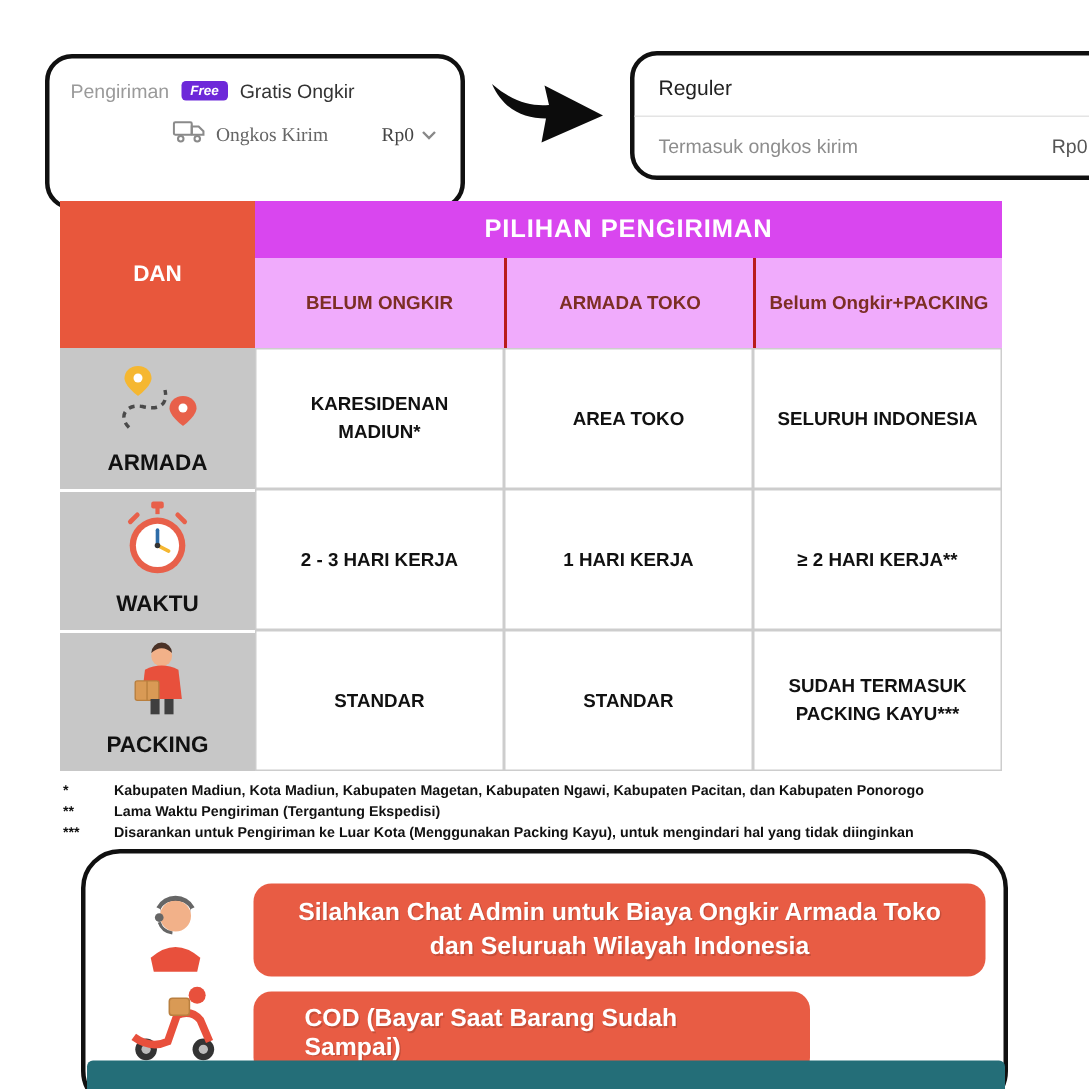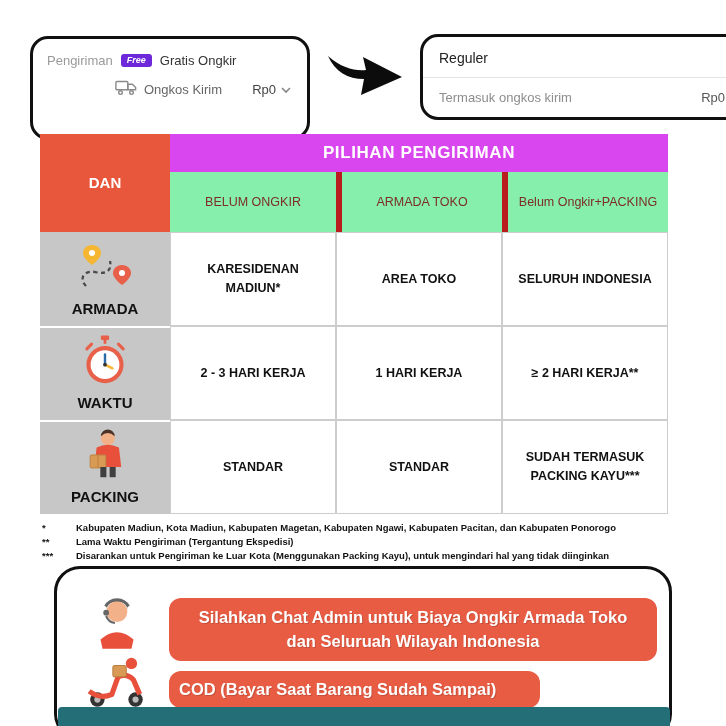--- a/index.html
+++ b/index.html
@@ -8,62 +8,62 @@
 
   
   .topbox { position: absolute; background: #fff; border: 3.5px solid #101010; border-radius: 18px; }
   .left-box { left: 30px; top: 36px; width: 280px; height: 104px; }
   .right-box { left: 420px; top: 34px; width: 324px; height: 86px; }
 
   .lb-row1 { display: flex; align-items: center; gap: 8px; margin: 14px 14px 0 14px; font-size: 13px; }
   .muted { color: #9a9a9a; }
   .free-badge { background: #6d28d9; color: #fff; font-size: 9px; font-style: italic; font-weight: bold; padding: 2px 6px; border-radius: 3px; line-height: 1; }
   .dark { color: #333; }
-  .lb-row2 { display: flex; align-items: center; gap: 7px; margin: 11px 16px 0 82px; font-size: 13px; color: #666; }
+  .lb-row2 { display: flex; align-items: center; gap: 7px; margin: 11px 16px 0 82px; font-size: 13px; color: #666; font-family: Liberation Serif, serif; }
   .value-wrap { margin-left: auto; display: flex; align-items: center; gap: 5px; color: #444; cursor: pointer; }
 
   .rb-title { margin: 13px 16px 0; font-size: 14px; color: #222; }
   .rb-divider { border: none; border-top: 1px solid #e4e4e4; margin-top: 11px; }
   .rb-row { display: flex; justify-content: space-between; margin: 12px 16px 0; font-size: 13px; color: #8d8d8d; }
   .rb-row .val { color: #555; }
 
   .big-arrow { position: absolute; left: 326px; top: 46px; }
 
   
   .ship-table { position: absolute; left: 40px; top: 134px; display: grid;
     grid-template-columns: 130px 166px 166px 166px;
     grid-template-rows: 38px 60px 94px 94px 94px; }
   .corner { grid-column: 1; grid-row: 1 / 3; background: #E8573C; color: #fff; font-weight: bold; font-size: 15px;
     line-height: 1.5; display: flex; flex-direction: column; align-items: center; justify-content: center; text-align: center; gap: 35px; }
   .main-header { grid-column: 2 / 5; grid-row: 1; background: #d946ef; color: #fff; font-weight: bold; font-size: 17px;
     letter-spacing: .6px; display: flex; align-items: center; justify-content: center; }
-  .subheader { background: #86efac; color: #7C2E24; font-weight: normal; font-size: 12.5px; display: flex;
+  .subheader { background: #f0abfc; color: #7C2E24; font-weight: bold; font-size: 12.5px; display: flex;
     align-items: center; justify-content: center; text-align: center; padding: 0 4px; }
-  .sep-left { border-left: 6px solid #b91c1c; }
+  .sep-left { border-left: 2px solid #b91c1c; }
   .label-cell { background: #C7C7C7; display: flex; flex-direction: column; align-items: center;
     justify-content: flex-end; gap: 5px; padding-bottom: 9px; font-weight: bold; font-size: 15px; color: #111; }
   .label-cell.sep-top { border-top: 2px solid #fff; }
   .data-cell { background: #fff; border: 1px solid #cdcdcd; display: flex; align-items: center; justify-content: center;
     text-align: center; font-weight: bold; font-size: 12.5px; color: #111; padding: 4px 10px; line-height: 1.5; }
 
   
   .footnotes { position: absolute; left: 42px; top: 521px; width: 644px; font-size: 9.5px; font-weight: bold; color: #111; }
   .fn-row { display: flex; line-height: 1.45; }
   .fn-marker { width: 34px; flex: none; }
   .fn-text { flex: 1; }
 
   
   .bottom-box { position: absolute; left: 54px; top: 566px; width: 618px; height: 174px; background: #fff;
     border: 3.5px solid #101010; border-radius: 26px; display: flex; align-items: center; padding: 8px 12px 8px 8px; }
   .illustrations { width: 104px; flex: none; display: flex; flex-direction: column; align-items: center; gap: 2px; }
   .banners { flex: 1; display: flex; flex-direction: column; gap: 10px; }
   .banner { background: #E85C44; border-radius: 12px; color: #fff; font-weight: bold;
     text-shadow: 1px 1px 0 rgba(0,0,0,.15); }
   .banner-chat { padding: 8px 16px; font-size: 16.5px; text-align: center; line-height: 1.4; }
-  .banner-cod { padding: 9px 10px; font-size: 16.5px; width: 76%; }
+  .banner-cod { padding: 9px 34px; font-size: 16.5px; width: 76%; }
 
   .teal-bar { position: absolute; left: 58px; top: 707px; width: 612px; height: 22px; background: #246E78; border-radius: 4px 4px 0 0; }
 </style>
 </head>
 <body>
 
 <div class="canvas">
 
   <div class="topbox left-box">
     <div class="lb-row1">

